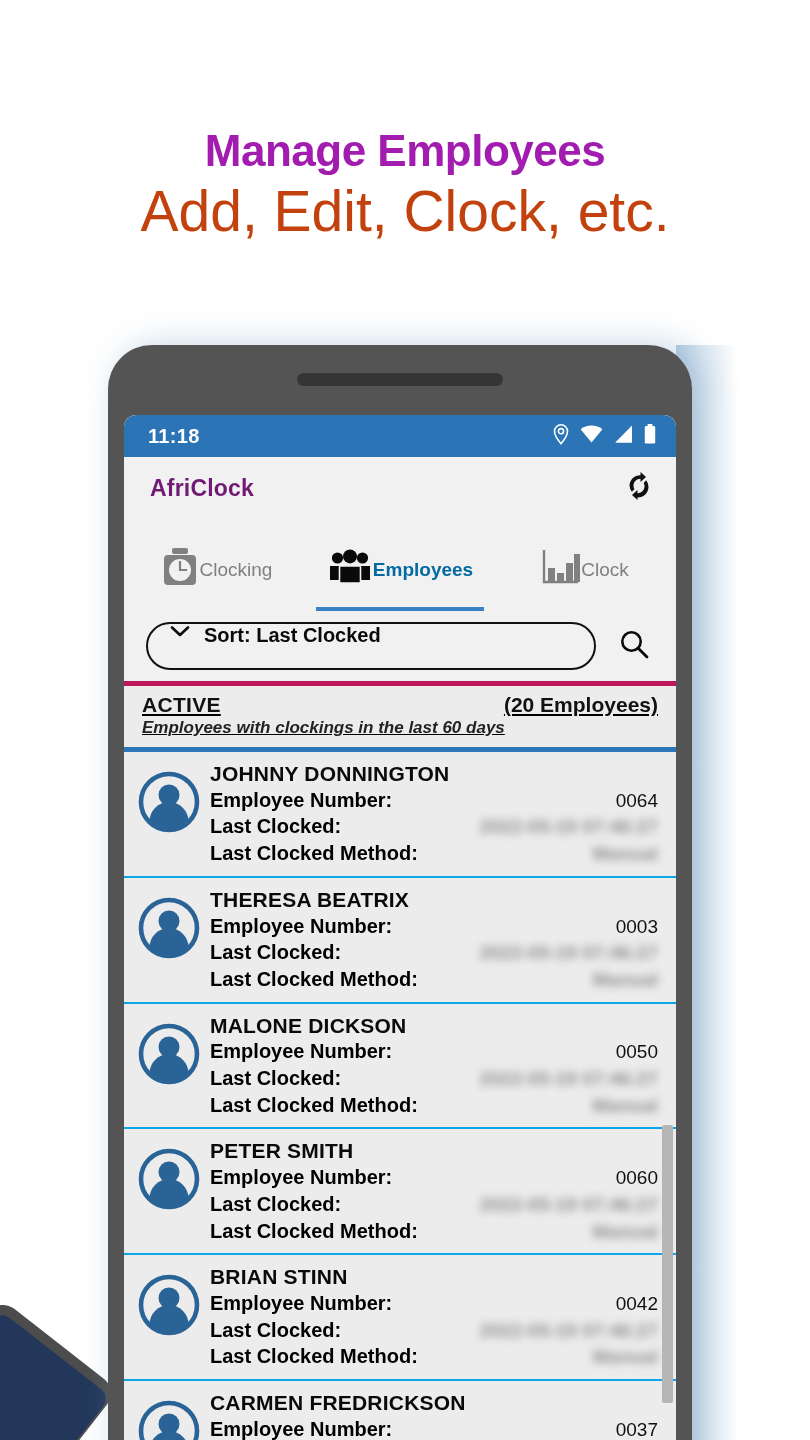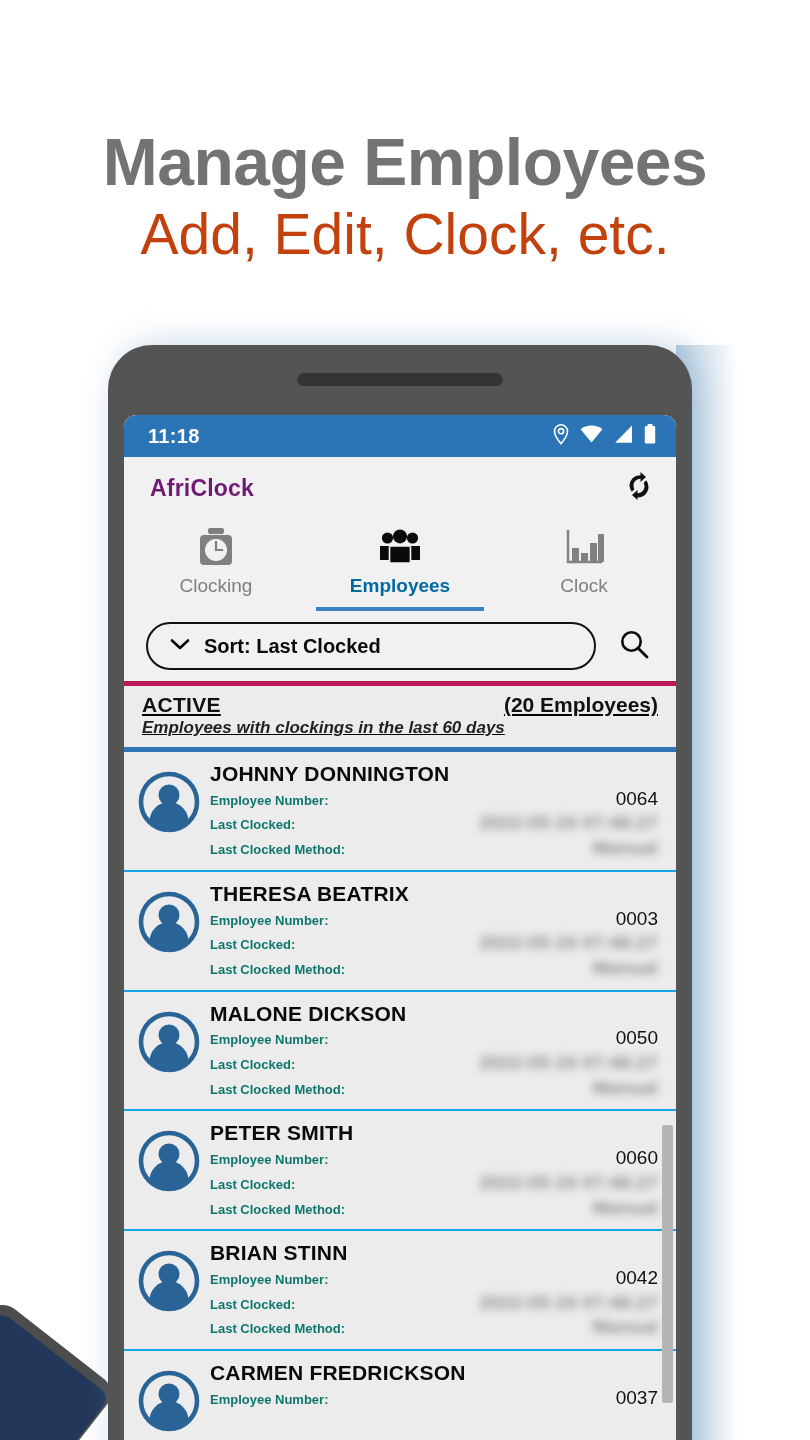--- a/index.html
+++ b/index.html
@@ -9,21 +9,21 @@
     font-family: "Liberation Sans", sans-serif;
     overflow: hidden;
   }
   .page { position: relative; width: 810px; height: 1440px; background: #fff; overflow: hidden; }
 
   
   .headline-wrap {
     position: absolute; top: 128px; left: 0; width: 810px; text-align: center;
   }
   .headline-main {
-    font-size: 66px; font-weight: bold; color: #737373;
+    font-size: 44px; font-weight: bold; color: #a21caf;
     letter-spacing: -0.5px; line-height: 1.05; white-space: nowrap;
   }
   .headline-sub {
     font-size: 57px; font-weight: normal; color: #c2410c;
     line-height: 1.12; margin-top: 6px; white-space: nowrap;
   }
 
   
   .corner-device {
     position: absolute; left: -62px; bottom: -38px;
@@ -74,40 +74,40 @@
   .appbar {
     height: 62px; background: #f1f1f1;
     display: flex; align-items: center; justify-content: space-between;
     padding: 0 22px 0 26px;
   }
   .app-title { font-size: 23px; font-weight: bold; color: #701a75; letter-spacing: 0.2px; }
 
   
   .tabs { display: flex; background: #f1f1f1; height: 92px; }
   .tab {
-    flex: 1; display: flex; flex-direction: column;
-    align-items: center; justify-content: flex-start; padding-top: 6px;
+    flex: 1; display: flex; flex-direction: row;
+    align-items: center; justify-content: center; padding-top: 6px;
     position: relative;
   }
   .tab-icon { height: 46px; display: flex; align-items: center; justify-content: center; }
   .tab-label { font-size: 19px; color: #808080; font-weight: normal; margin-top: 4px; }
   .tab.active .tab-label { color: #0369a1; font-weight: bold; }
   .tab.active::after {
     content: ""; position: absolute; bottom: 0; left: 8px; right: 8px;
     height: 4px; background: #3b7fc4;
   }
 
   
   .sortrow {
     height: 70px; background: #f1f1f1;
     display: flex; align-items: center; padding: 0 22px 0 22px; gap: 18px;
   }
   .sort-select {
     flex: 1; height: 48px; border: 2.5px solid #111; border-radius: 24px;
-    display: flex; align-items: center; gap: 14px; padding: 0 22px;
+    display: flex; align-items: flex-start; gap: 14px; padding: 0 22px;
     background: #f1f1f1;
   }
   .sort-label { font-size: 20px; font-weight: bold; color: #0a0a0a; }
   .search-btn { width: 40px; height: 40px; display: flex; align-items: center; justify-content: center; }
 
   
   .section {
     background: #ececec;
     border-top: 5px solid #be185d; border-bottom: 5px solid #2f76b8;
     padding: 7px 18px 9px 18px;
@@ -122,21 +122,21 @@
   .list { background: #ececec; position: relative; }
   .row {
     display: flex; align-items: flex-start;
     padding: 10px 18px 9px 14px; border-bottom: 2px solid #0ea5e9;
     background: #ececec; min-height: 117px;
   }
   .avatar { width: 62px; height: 62px; flex: 0 0 62px; margin-top: 9px; margin-right: 10px; }
   .row-body { flex: 1; min-width: 0; }
   .emp-name { font-size: 21px; font-weight: bold; color: #0a0a0a; letter-spacing: 0.2px; line-height: 1.18; }
   .kv { display: flex; justify-content: space-between; align-items: baseline; line-height: 1.30; }
-  .k { font-size: 13px; font-weight: bold; color: #0f766e; }
+  .k { font-size: 20px; font-weight: bold; color: #000000; }
   .v { font-size: 19px; color: #111; font-weight: normal; }
   .v.blur { color: #8f8f8f; filter: blur(4.2px); font-weight: bold; }
 
   
   .scrollbar {
     position: absolute; right: 3px; top: 373px;
     width: 11px; height: 278px; background: #b5b5b5; border-radius: 2px;
   }
 </style>
 </head>

